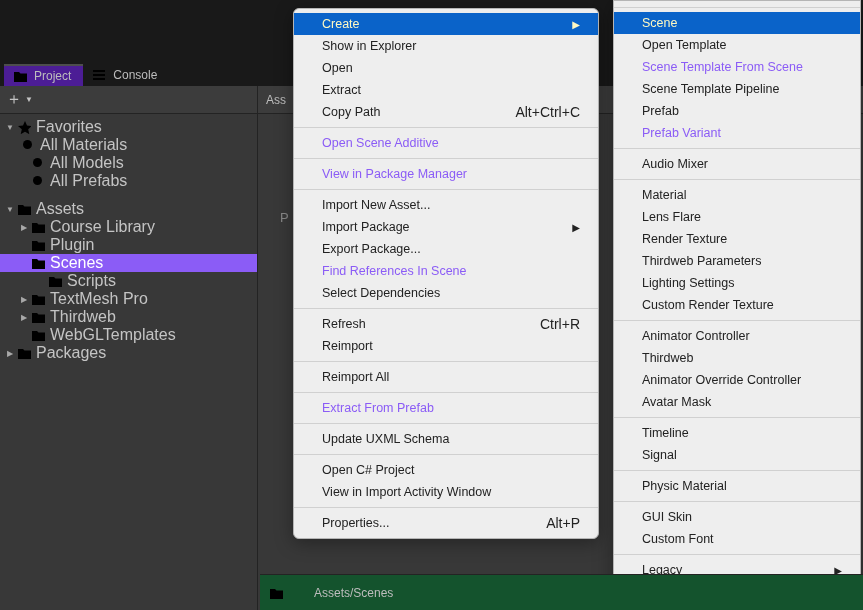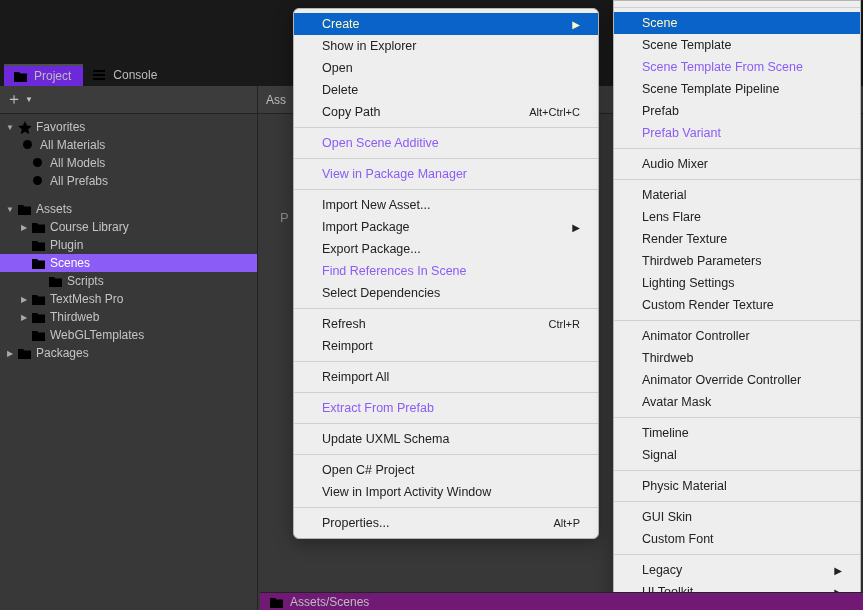--- a/index.html
+++ b/index.html
@@ -1,54 +1,54 @@
 <!DOCTYPE html>
 <html><head>
 <meta charset="utf-8">
 <style>
   * { margin: 0; padding: 0; box-sizing: border-box; font-family: "Segoe UI", Arial, sans-serif; }
   html, body { width: 863px; height: 610px; background: #191919; overflow: hidden; font-size: 12px; color: #c4c4c4; }
 
   
   .tabs { display: flex; align-items: flex-end; height: 86px; padding-left: 4px; }
   .tab { display: flex; align-items: center; height: 22px; padding: 0 12px 0 8px; color: #bdbdbd; }
-  .tab.active { background: #6d28d9; border-top: 2px solid #4d4d4d; }
+  .tab.active { background: #4c1d95; border-top: 2px solid #4d4d4d; }
   .tab .icon { margin-right: 6px; }
 
   
   .main { display: flex; height: calc(100% - 86px); }
   .sidebar { width: 258px; background: #383838; border-right: 1px solid #232323; display: flex; flex-direction: column; }
   .toolbar { height: 28px; background: #3c3c3c; border-bottom: 1px solid #232323; display: flex; align-items: center; padding-left: 6px; }
   .add-btn { display: flex; align-items: center; color: #c4c4c4; font-size: 16px; }
   .add-btn .drop { font-size: 8px; margin-left: 3px; }
 
   .tree { flex: 1; overflow: hidden; padding-top: 4px; }
   .row { display: flex; align-items: center; height: 18px; padding-left: 4px; white-space: nowrap; }
   .row.selected { background: #8b5cf6; color: #fff; }
   .arrow { width: 12px; text-align: center; font-size: 8px; color: #a8a8a8; }
   .arrow.blank { visibility: hidden; }
   .ico { width: 16px; height: 14px; margin-right: 4px; display: inline-flex; align-items: center; justify-content: center; }
-  .row .label { font-size: 12px; }
+  .row .label { font-size: 16px; }
 
   .content { flex: 1; background: #383838; position: relative; }
   .asset-header { height: 28px; background: #3c3c3c; border-bottom: 1px solid #232323; display: flex; align-items: center; padding-left: 8px; color: #bdbdbd; font-size: 12px; }
   .p-letter { position: absolute; left: 22px; top: 124px; color: #888; font-size: 13px; }
 
   
   .ctx { position: absolute; background: #eeeeee; border: 1px solid #b5b5b5; border-radius: 6px; box-shadow: 0 4px 18px rgba(0,0,0,.35); padding: 4px 0; color: #222; font-size: 12.5px; }
   .ctx-a { left: 293px; top: 8px; width: 306px; }
   .ctx-b { left: 613px; top: 0; width: 248px; height: 610px; border-radius: 0; overflow: hidden; }
   .mi { display: flex; align-items: center; justify-content: space-between; height: 22px; padding: 0 18px 0 28px; cursor: default; }
   .mi.disabled { color: #8b5cf6; }
   .mi.sel { background: #0a63c9; color: #fef9c3; }
-  .mi .sc { font-size: 11px; color: inherit; }
+  .mi .sc { font-size: 14px; color: inherit; }
   .mi .sub { font-size: 10px; }
   .sep { height: 1px; background: #d0d0d0; margin: 4px 0; }
 
-  .breadcrumb { position: absolute; left: 260px; bottom: 0; right: 0; height: 18px; background: #701a75; border-top: 1px solid #232323; display: flex; align-items: center; padding-left: 8px; color: #bdbdbd; z-index: 1; }
+  .breadcrumb { position: absolute; left: 260px; bottom: 0; right: 0; height: 36px; background: #14532d; border-top: 1px solid #232323; display: flex; align-items: center; padding-left: 8px; color: #bdbdbd; z-index: 1; gap: 24px; }
   .breadcrumb .ico { margin-right: 6px; }
 </style>
 </head>
 <body>
 
 <svg width="0" height="0" style="position:absolute">
   <defs>
     <g id="folder">
         <path d="M1 3h5l1.5 1.5H15V13H1z"></path>
       </g>
@@ -234,21 +234,21 @@
     </div>
     <div class="mi ">
       <span>Show in Explorer</span>
       <span></span>
     </div>
     <div class="mi ">
       <span>Open</span>
       <span></span>
     </div>
     <div class="mi ">
-      <span>Delete</span>
+      <span>Extract</span>
       <span></span>
     </div>
     <div class="mi ">
       <span>Copy Path</span>
       <span class="sc">Alt+Ctrl+C</span>
     </div>
     <div class="sep"></div>
     <div class="mi disabled">
       <span>Open Scene Additive</span>
       <span></span>
@@ -319,21 +319,21 @@
     </div>
   </div>
 <div class="ctx ctx-b" id="menuB" style="padding-top: 0px;">
     <div class="mi disabled" style="margin-top: -20px;"></div>
     <div class="sep"></div>
     <div class="mi sel">
       <span>Scene</span>
       <span></span>
     </div>
     <div class="mi ">
-      <span>Scene Template</span>
+      <span>Open Template</span>
       <span></span>
     </div>
     <div class="mi disabled">
       <span>Scene Template From Scene</span>
       <span></span>
     </div>
     <div class="mi ">
       <span>Scene Template Pipeline</span>
       <span></span>
     </div>

